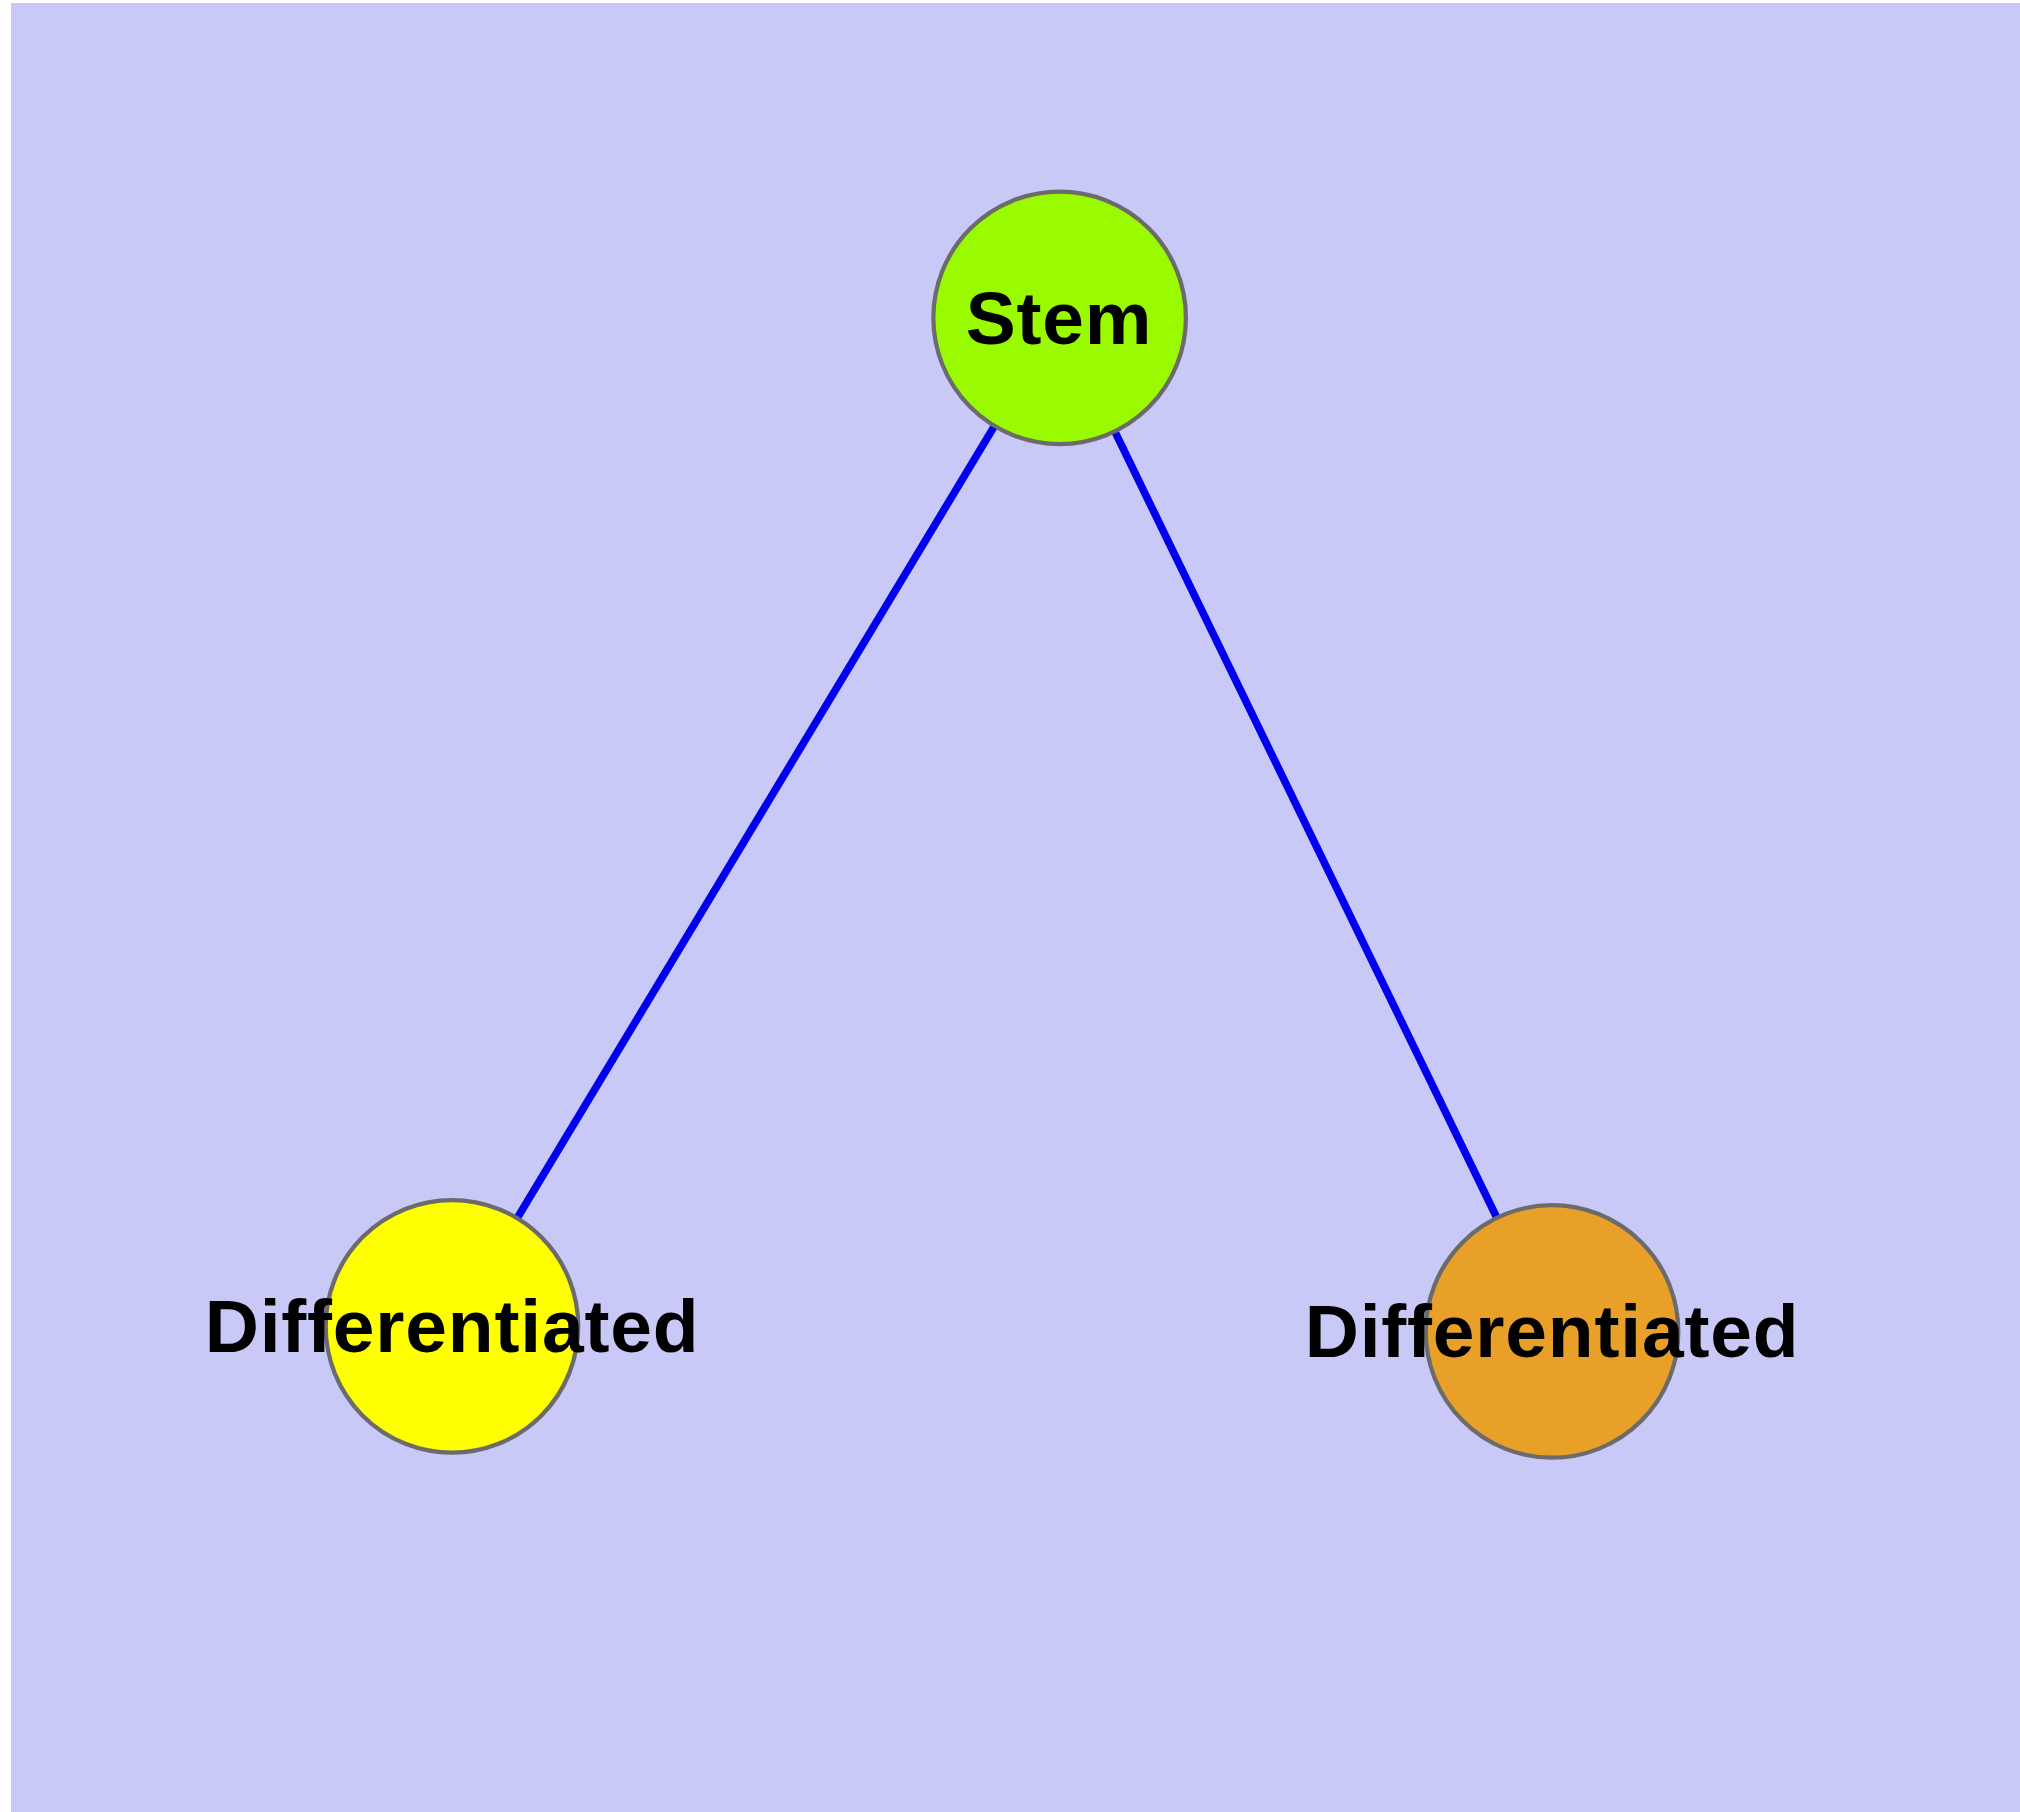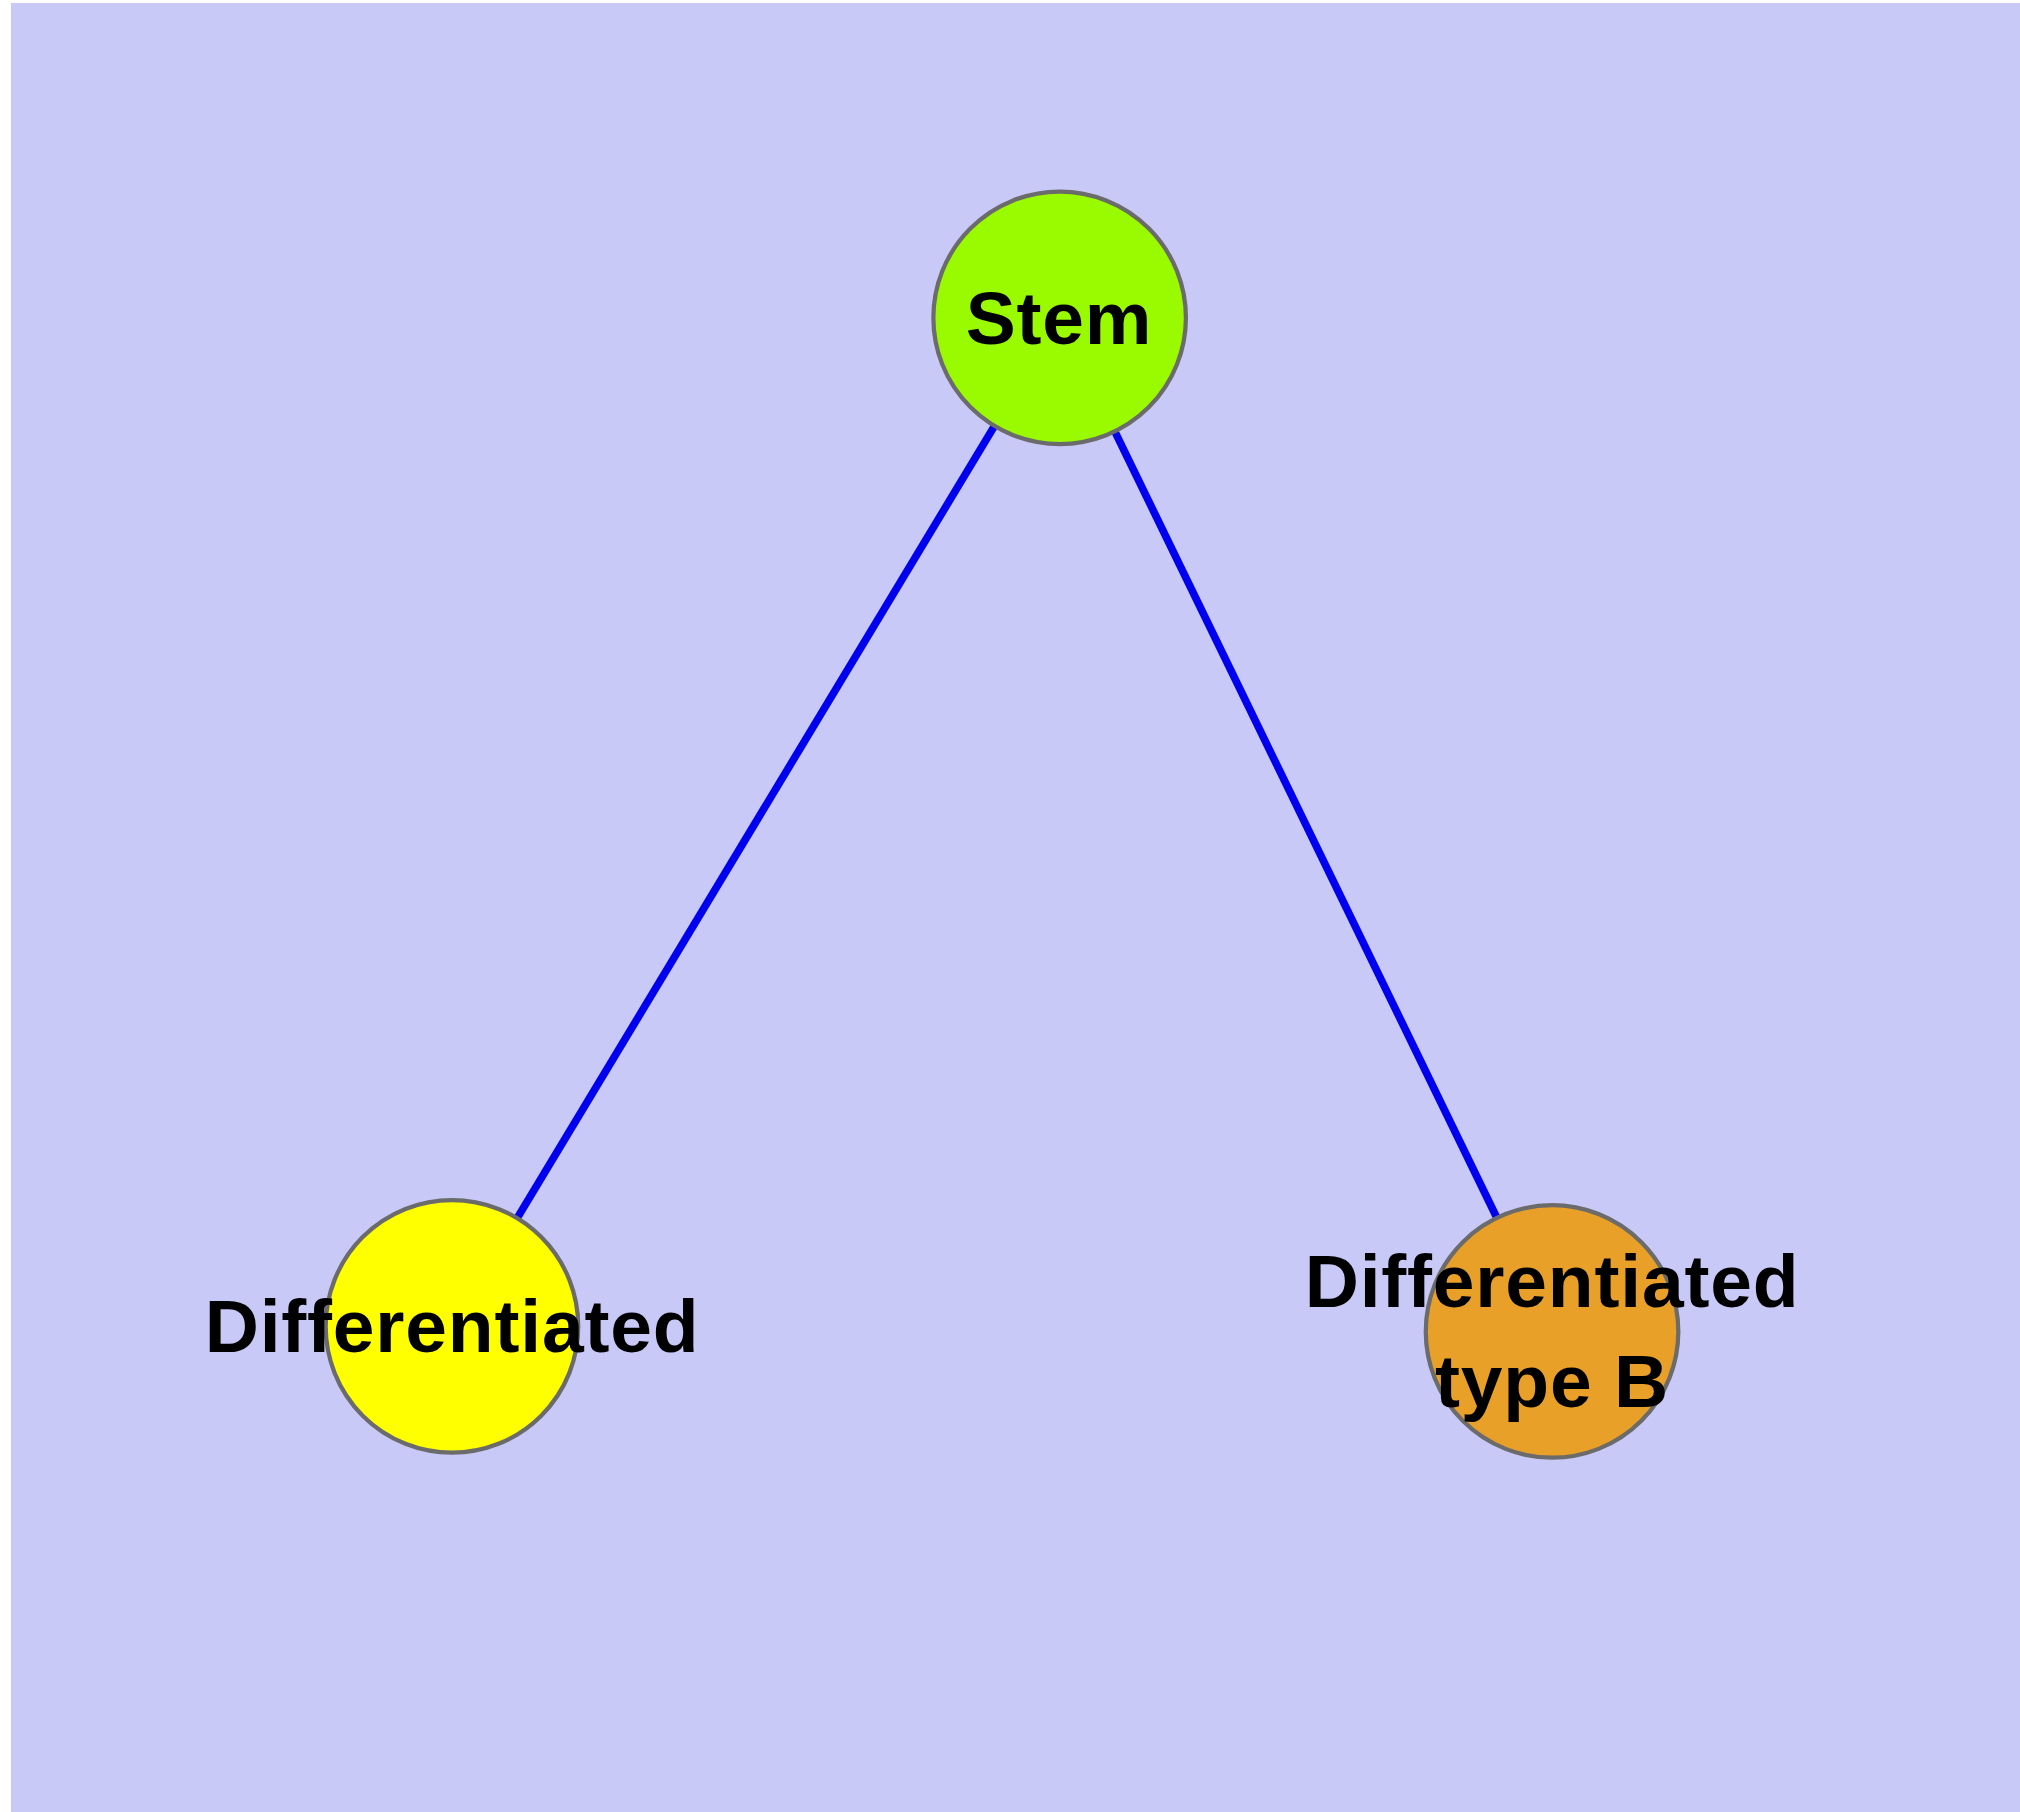--- a/index.html
+++ b/index.html
@@ -79,17 +79,16 @@
   <div class="label label-stem" style="color: rgb(0, 0, 0);">
     <span class="line">Stem</span>
   </div>
 
   <div class="label label-type-a" style="color: rgb(0, 0, 0);">
     <span class="line">Differentiated</span>
   </div>
 
   <div class="label label-type-b" style="color: rgb(0, 0, 0);">
     <span class="line">Differentiated</span>
-    <span class="line">type B</span>
   </div>
 
 </div>
 
 
 </body></html>

